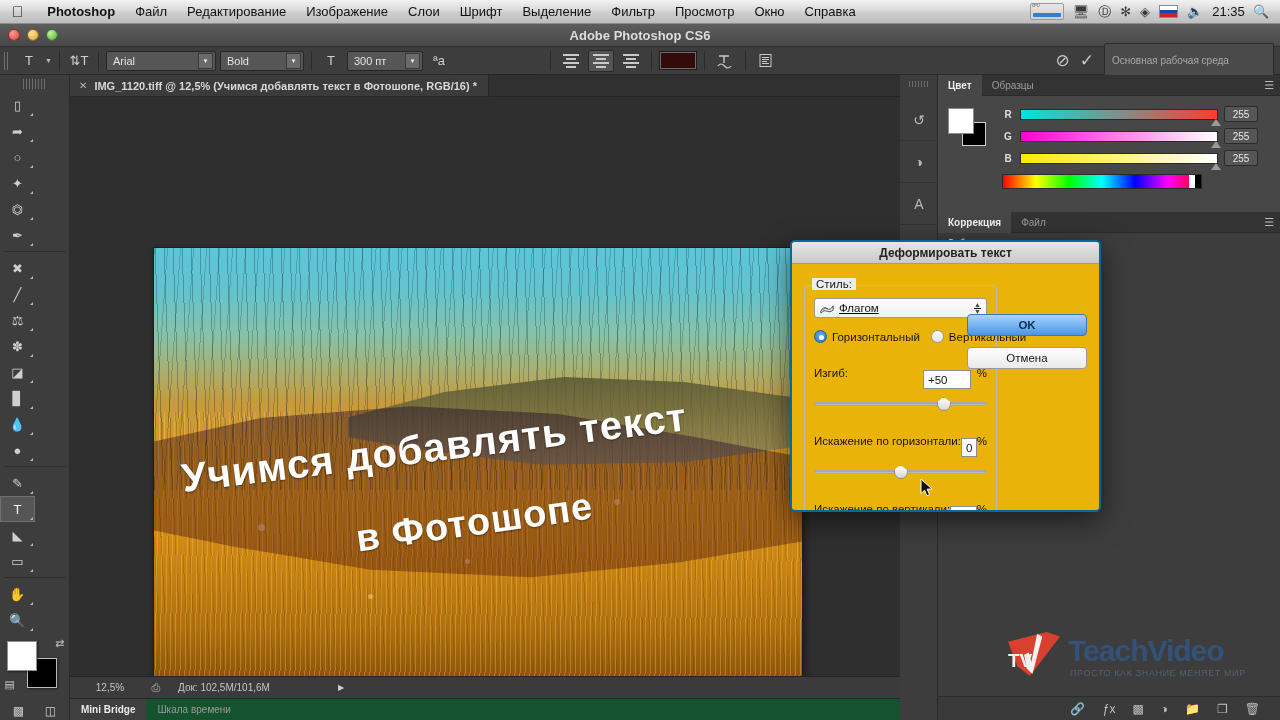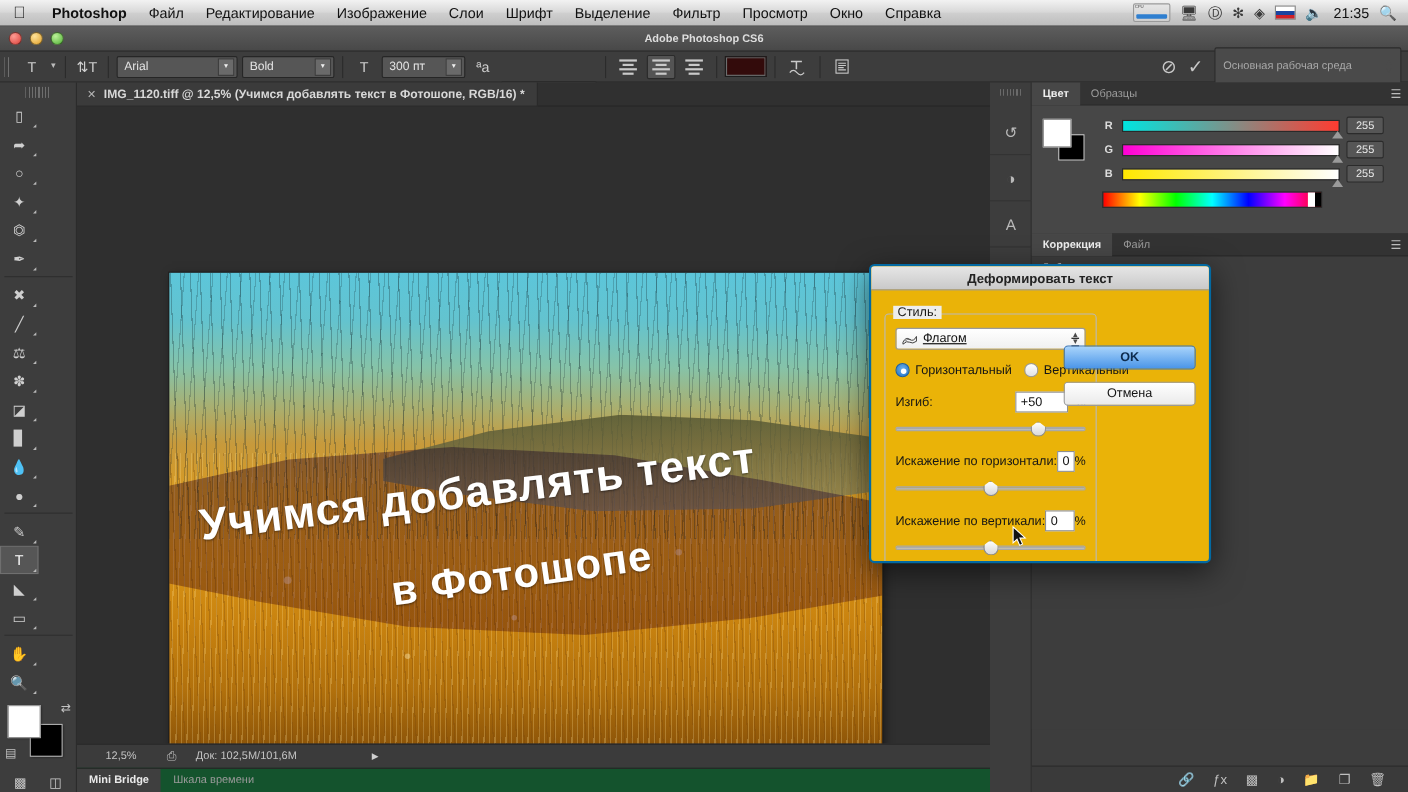--- a/index.html
+++ b/index.html
@@ -47,21 +47,21 @@
     position: absolute; left: 0; top: 24px; width: 1280px; height: 23px;
     background: linear-gradient(180deg,#5d5d5d,#484848);
     border-bottom: 1px solid #303030;
     display: flex; align-items: center; justify-content: center;
   }
   .lights { position: absolute; left: 8px; top: 5px; display: flex; gap: 7px; }
   .light { width: 12px; height: 12px; border-radius: 50%; border: 1px solid rgba(0,0,0,.45); }
   .l-red { background: radial-gradient(circle at 35% 30%,#ff9c94,#d9413a); }
   .l-yel { background: radial-gradient(circle at 35% 30%,#ffe39a,#e0a02a); }
   .l-grn { background: radial-gradient(circle at 35% 30%,#bdf39a,#4fae34); }
-  .ps-title-text { font-size: 10px; color: #ddd; font-weight: bold; }
+  .ps-title-text { font-size: 13px; color: #ddd; font-weight: bold; }
 
   
   #optbar {
     position: absolute; left: 0; top: 47px; width: 1280px; height: 28px;
     background: #3d3d3d; border-bottom: 1px solid #2a2a2a;
     display: flex; align-items: center; padding-left: 4px; gap: 4px;
   }
   .grip {
     width: 6px; height: 18px;
     background: repeating-linear-gradient(90deg,#707070 0 1px,transparent 1px 3px);
@@ -341,21 +341,21 @@
   }
   .rdot.on { background: radial-gradient(circle at 50% 40%,#6fb2ef,#1b6fc4); border-color: #1a5fa8; }
   .rdot.on::after {
     content: ""; position: absolute; left: 4px; top: 4px; width: 5px; height: 5px;
     border-radius: 50%; background: #fff;
   }
   .field-row { display: flex; align-items: center; margin-top: 13px; font-size: 11.5px; color: #151515; }
   .field-row .flabel { flex: 1; white-space: nowrap; }
   .numbox {
     width: 48px; height: 19px; background: #fff; border: 1px solid #8f8f8f;
-    font-size: 11.5px; color: #111; line-height: 18px; padding-left: 4px;
+    font-size: 11.5px; color: #111; line-height: 18px; padding-left: 4px; margin-top: 14px;
   }
   .pct { width: 16px; text-align: right; font-size: 11.5px; }
   .slider {
     position: relative; height: 14px; margin-top: 8px;
   }
   .s-track {
     position: absolute; left: 0; right: 0; top: 5px; height: 4px;
     background: linear-gradient(180deg,#9d9d9d,#c6c6c6); border-radius: 2px;
     border: 1px solid #a9a9a9;
   }
@@ -624,20 +624,29 @@
       <span class="ptab sel">Коррекция</span>
       <span class="ptab">Файл</span>
       <span class="pmenu">☰</span>
     </div>
 
     <div id="adjpanel">
       <div class="adj-head">Добавить корректировку</div>
       <div class="adj-body"></div>
     </div>
 
+    <div id="watermark">
+      <span class="wm-logo">
+        <span class="wm-tri"></span>
+        <span class="wm-check"></span>
+        <span class="wm-tv">TV</span>
+      </span>
+      <span class="wm-text">TeachVideo</span>
+      <span class="wm-sub">ПРОСТО КАК ЗНАНИЕ МЕНЯЕТ МИР</span>
+    </div>
 
     <div class="layer-iconrow">
       <span class="li-ico">🔗</span>
       <span class="li-ico">ƒx</span>
       <span class="li-ico">▩</span>
       <span class="li-ico">◑</span>
       <span class="li-ico">📁</span>
       <span class="li-ico">❐</span>
       <span class="li-ico">🗑</span>
     </div>

